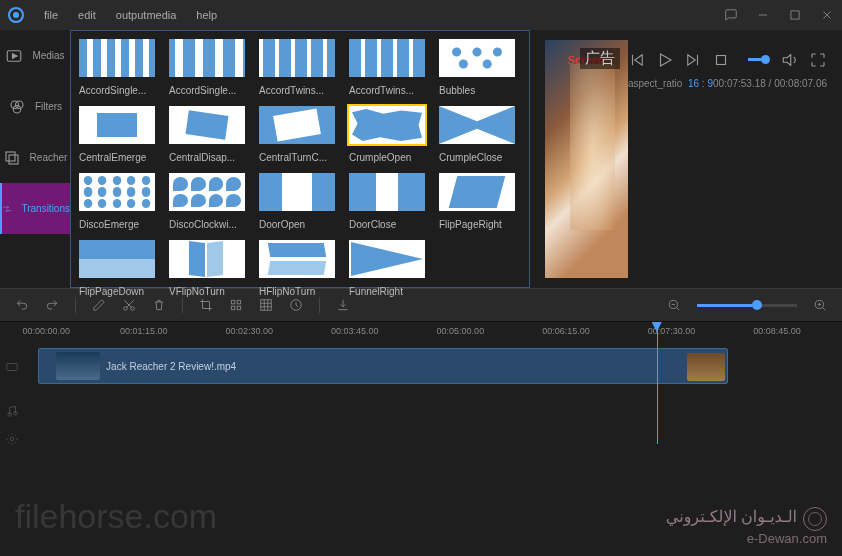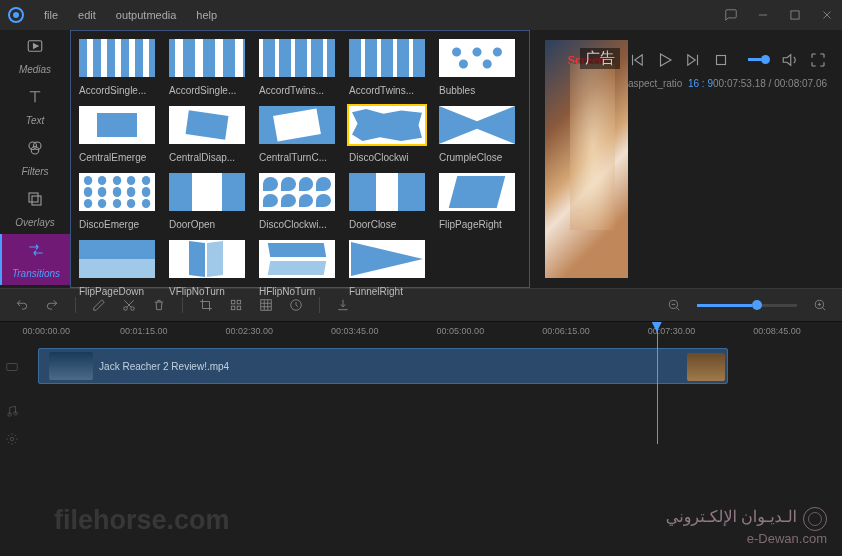--- a/index.html
+++ b/index.html
@@ -6,21 +6,21 @@
 body { width: 842px; height: 556px; background: #1e1e1e; font-family: "Segoe UI", Arial, sans-serif; color: #ccc; font-size: 11px; overflow: hidden; position: relative; }
 .titlebar { height: 30px; background: #2a2a2a; display: flex; align-items: center; padding: 0 8px; }
 .logo { width: 16px; height: 16px; border-radius: 50%; border: 2px solid #4a9eff; margin-right: 10px; position: relative; }
 .logo::after { content: ''; position: absolute; width: 6px; height: 6px; border-radius: 50%; background: #4a9eff; top: 3px; left: 3px; }
 .menu-item { padding: 0 10px; cursor: pointer; color: #aaa; }
 .titlebar-right { margin-left: auto; display: flex; gap: 18px; align-items: center; }
 .titlebar-icon { width: 14px; height: 14px; cursor: pointer; fill: none; stroke: #888; stroke-width: 1.5; }
 
 .main-area { display: flex; height: 258px; }
 .lefttools { width: 70px; background: #1e1e1e; display: flex; flex-direction: column; }
-.tool-item { height: 51px; display: flex; flex-direction: column; align-items: center; justify-content: center; cursor: pointer; gap: 9px; color: #999; font-style: italic; }
+.tool-item { height: 51px; display: flex; flex-direction: row; align-items: center; justify-content: center; cursor: pointer; gap: 9px; color: #999; }
 .tool-item.active { background: #701a75; color: #4a9eff; border-left: 2px solid #4a9eff; }
 .tool-icon { width: 18px; height: 18px; stroke: currentColor; fill: none; stroke-width: 1.5; }
 .tool-label { font-size: 10px; }
 
 .transitions-panel { flex: 0 0 460px; background: #1e1e1e; border: 1px solid #3a5580; padding: 8px; display: grid; grid-template-columns: repeat(5, 1fr); gap: 10px 8px; }
 .trans-item { display: flex; flex-direction: column; align-items: flex-start; gap: 8px; cursor: pointer; }
 .trans-thumb { width: 76px; height: 38px; background: #5b9bd5; position: relative; overflow: hidden; }
 .trans-thumb.selected { outline: 2px solid #ffcc00; }
 .trans-label { font-size: 10px; color: #bbb; white-space: nowrap; overflow: hidden; text-overflow: ellipsis; max-width: 76px; }
 
@@ -46,27 +46,27 @@
 .tb-spacer { flex: 1; }
 .zoom-slider { width: 100px; height: 3px; background: #444; position: relative; }
 .zoom-slider::after { content: ''; position: absolute; left: 0; width: 55%; height: 100%; background: #4a9eff; }
 .zoom-thumb { position: absolute; left: 55%; top: -4px; width: 10px; height: 10px; border-radius: 50%; background: #4a9eff; }
 
 .timeline { flex: 1; background: #1e1e1e; position: relative; padding-top: 4px; }
 .ruler { height: 18px; position: relative; margin-left: 30px; }
 .ruler-tick { position: absolute; font-size: 9px; color: #888; transform: translateX(-50%); }
 .track { height: 40px; margin: 4px 0 4px 30px; position: relative; }
 .track-icon { position: absolute; left: -25px; top: 12px; width: 14px; height: 14px; stroke: #666; fill: none; }
-.clip { position: absolute; top: 0; height: 36px; background: #2b4a6b; border: 1px solid #3a6a9a; display: flex; align-items: center; padding: 0 10px; font-size: 10px; color: #c0d0e0; border-radius: 2px; overflow: hidden; }
+.clip { position: absolute; top: 0; height: 36px; background: #2b4a6b; border: 1px solid #3a6a9a; display: flex; align-items: center; padding: 0 17px; font-size: 10px; color: #c0d0e0; border-radius: 2px; overflow: hidden; }
 .clip-thumb { width: 44px; height: 28px; background: linear-gradient(#1a3a5a, #4a6a8a); margin-right: 6px; border-radius: 2px; }
 .clip-thumb2 { position: absolute; right: 2px; width: 38px; height: 28px; background: linear-gradient(#6a4a2a, #a07a4a); border-radius: 2px; top: 4px; }
 .playhead { position: absolute; top: 0; bottom: 0; width: 1px; background: #4a9eff; left: 78%; }
 .playhead::before { content: ''; position: absolute; top: 0; left: -5px; width: 10px; height: 10px; background: #4a9eff; clip-path: polygon(0 0, 100% 0, 50% 100%); }
 
-.watermark-l { position: absolute; left: 15px; bottom: 20px; font-size: 27px; color: rgba(200,200,200,.15); font-weight: 700; margin-left: 39px; }
+.watermark-l { position: absolute; left: 15px; bottom: 20px; font-size: 34px; color: rgba(200,200,200,.15); font-weight: 400; }
 .watermark-r { position: absolute; right: 15px; bottom: 10px; text-align: right; }
 .wm-ar { font-size: 16px; color: rgba(220,180,200,.6); font-family: serif; }
 .wm-en { font-size: 13px; color: rgba(220,180,200,.5); }
 .wm-logo { display: inline-block; width: 24px; height: 24px; border: 1.5px solid rgba(220,180,200,.5); border-radius: 50%; vertical-align: middle; margin-left: 6px; position: relative; }
 .wm-logo::after { content: ''; position: absolute; inset: 4px; border: 1px solid rgba(220,180,200,.4); border-radius: 50%; }
 
 
 .th-stripes { background: repeating-linear-gradient(90deg, #5b9bd5 0 8px, #fff 8px 14px); }
 .th-stripes2 { background: repeating-linear-gradient(90deg, #5b9bd5 0 6px, #fff 6px 14px, #5b9bd5 14px 20px); }
 .th-stripes3 { background: repeating-linear-gradient(90deg, #fff 0 4px, #5b9bd5 4px 16px); }
@@ -136,38 +136,32 @@
   <div class="lefttools">
     <div class="tool-item">
       <svg class="tool-icon" viewBox="0 0 24 24">
           <rect x="3" y="5" width="18" height="14" rx="2"></rect>
           <polygon points="10,9 16,12 10,15" fill="currentColor"></polygon>
         </svg>
       <span class="tool-label">Medias</span>
     </div>
     <div class="tool-item">
       <svg class="tool-icon" viewBox="0 0 24 24">
-          <path d="M5 5h14M12 5v14"></path>
-        </svg>
-      <span class="tool-label">Text</span>
-    </div>
-    <div class="tool-item">
-      <svg class="tool-icon" viewBox="0 0 24 24">
           <circle cx="9" cy="9" r="5"></circle>
           <circle cx="15" cy="9" r="5"></circle>
           <circle cx="12" cy="15" r="5"></circle>
         </svg>
       <span class="tool-label">Filters</span>
     </div>
     <div class="tool-item">
       <svg class="tool-icon" viewBox="0 0 24 24">
           <rect x="4" y="4" width="12" height="12"></rect>
           <rect x="8" y="8" width="12" height="12"></rect>
         </svg>
-      <span class="tool-label">Overlays</span>
+      <span class="tool-label">Reacher</span>
     </div>
     <div class="tool-item active">
       <svg class="tool-icon" viewBox="0 0 24 24">
           <path d="M3 8h12M15 8l-3-3M15 8l-3 3M21 16H9M9 16l3-3M9 16l3 3"></path>
         </svg>
       <span class="tool-label">Transitions</span>
     </div>
   </div>
 
   <div class="transitions-panel">
@@ -198,21 +192,21 @@
     <div class="trans-item">
         <div class="trans-thumb th-boxr"></div>
         <div class="trans-label">CentralDisap...</div>
       </div>
     <div class="trans-item">
         <div class="trans-thumb th-boxr2"></div>
         <div class="trans-label">CentralTurnC...</div>
       </div>
     <div class="trans-item">
         <div class="trans-thumb th-crumple selected"></div>
-        <div class="trans-label">DiscoClockwi</div>
+        <div class="trans-label">CrumpleOpen</div>
       </div>
     <div class="trans-item">
         <div class="trans-thumb th-bowtie"></div>
         <div class="trans-label">CrumpleClose</div>
       </div>
     <div class="trans-item">
         <div class="trans-thumb th-disco">
           <span></span>
           <span></span>
           <span></span>
@@ -225,35 +219,35 @@
           <span></span>
           <span></span>
           <span></span>
           <span></span>
           <span></span>
           <span></span>
         </div>
         <div class="trans-label">DiscoEmerge</div>
       </div>
     <div class="trans-item">
+        <div class="trans-thumb th-disco2">
+          <span></span>
+          <span></span>
+          <span></span>
+          <span></span>
+          <span></span>
+          <span></span>
+          <span></span>
+          <span></span>
+        </div>
+        <div class="trans-label">DiscoClockwi...</div>
+      </div>
+    <div class="trans-item">
         <div class="trans-thumb th-door"></div>
         <div class="trans-label">DoorOpen</div>
-      </div>
-    <div class="trans-item">
-        <div class="trans-thumb th-disco2">
-          <span></span>
-          <span></span>
-          <span></span>
-          <span></span>
-          <span></span>
-          <span></span>
-          <span></span>
-          <span></span>
-        </div>
-        <div class="trans-label">DiscoClockwi...</div>
       </div>
     <div class="trans-item">
         <div class="trans-thumb th-door2"></div>
         <div class="trans-label">DoorClose</div>
       </div>
     <div class="trans-item">
         <div class="trans-thumb th-flip1"></div>
         <div class="trans-label">FlipPageRight</div>
       </div>
     <div class="trans-item">

